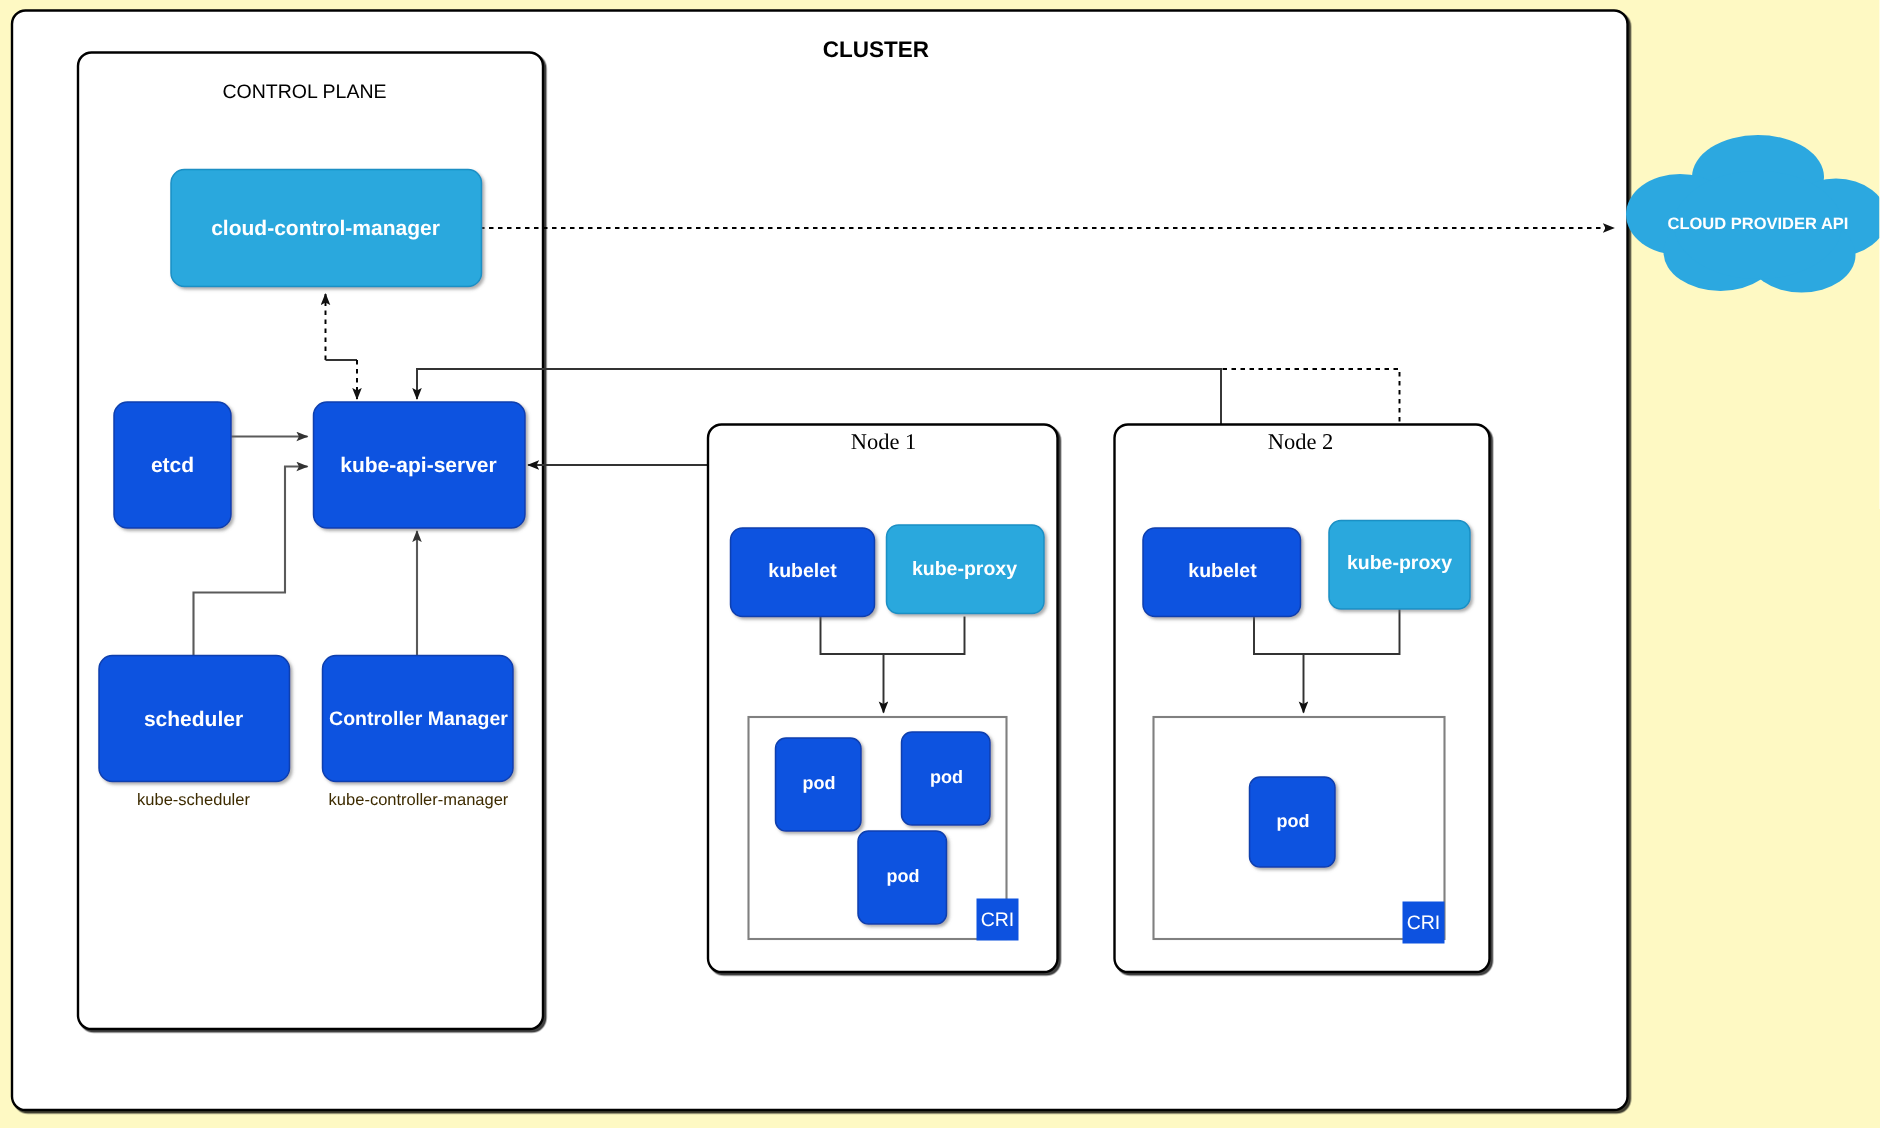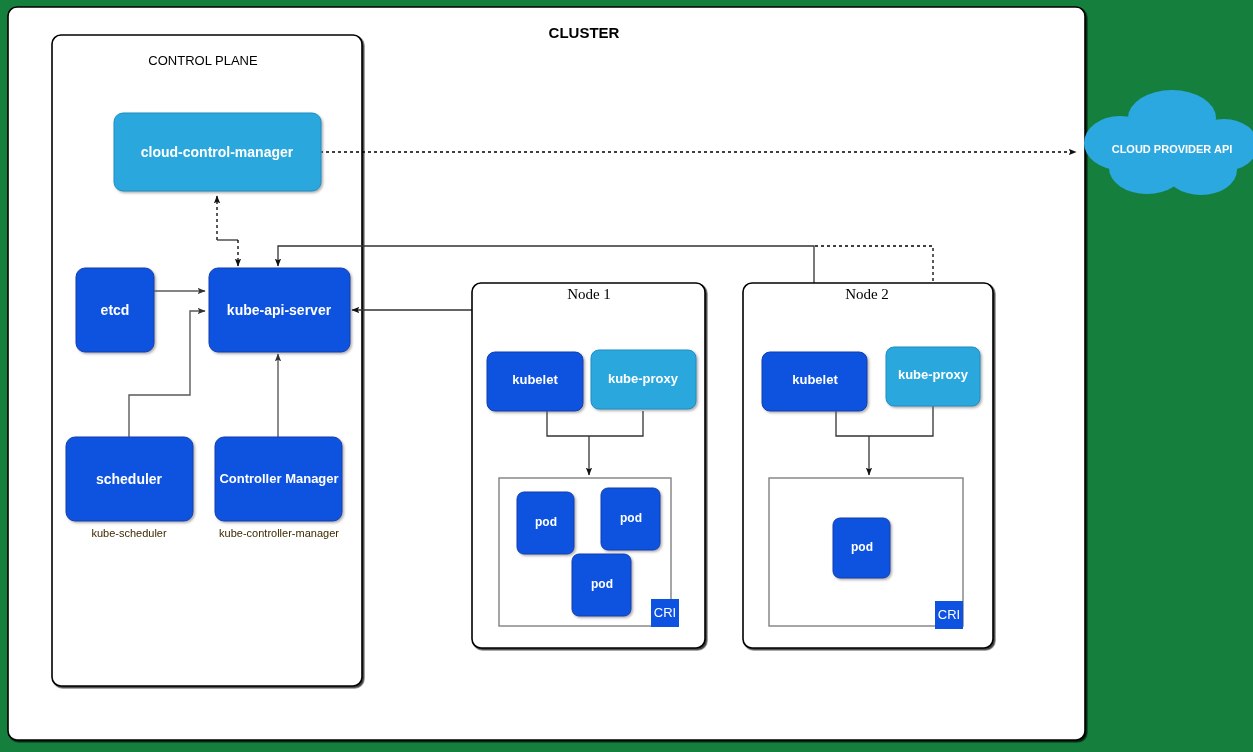--- a/index.html
+++ b/index.html
@@ -11,21 +11,21 @@
     width: 1253px;
     height: 752px;
     font-family: "Liberation Sans", sans-serif;
     overflow: hidden;
     position: relative;
   }
   #stage {
     position: relative;
     width: 1253px;
     height: 752px;
-    background: #15803d;
+    background: #fef9c3;
   }
   svg#diagram {
     position: absolute;
     top: 0; left: 0;
     width: 1253px;
     height: 752px;
     display: block;
   }
   .box-label {
     font-family: "Liberation Sans", sans-serif;

